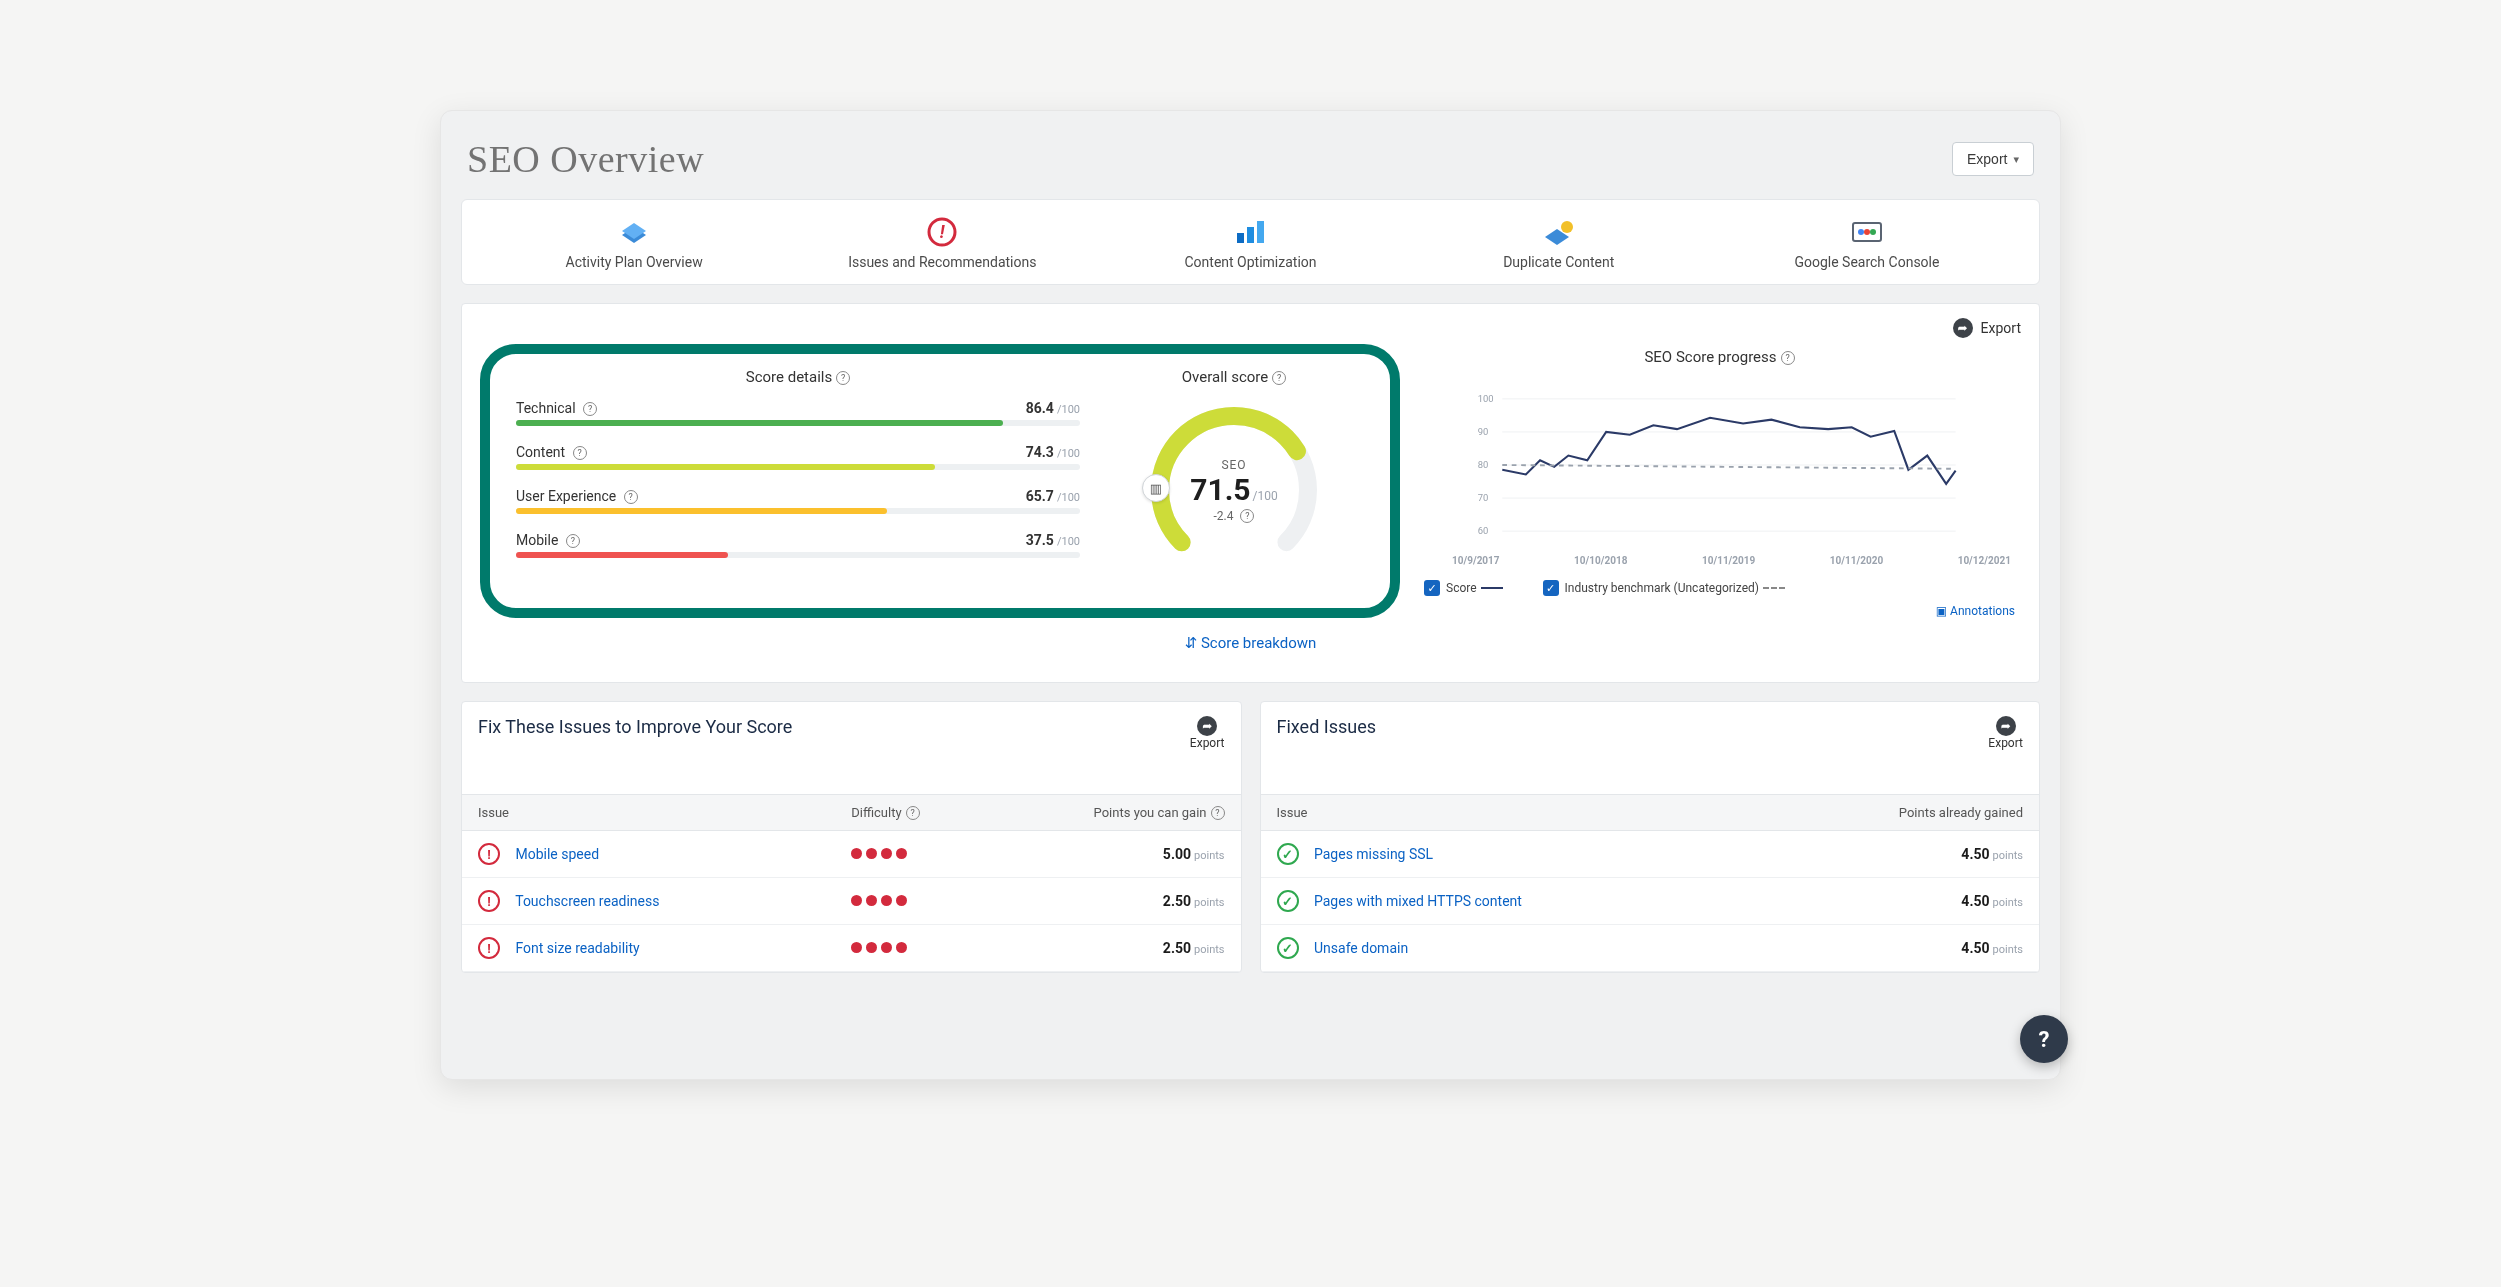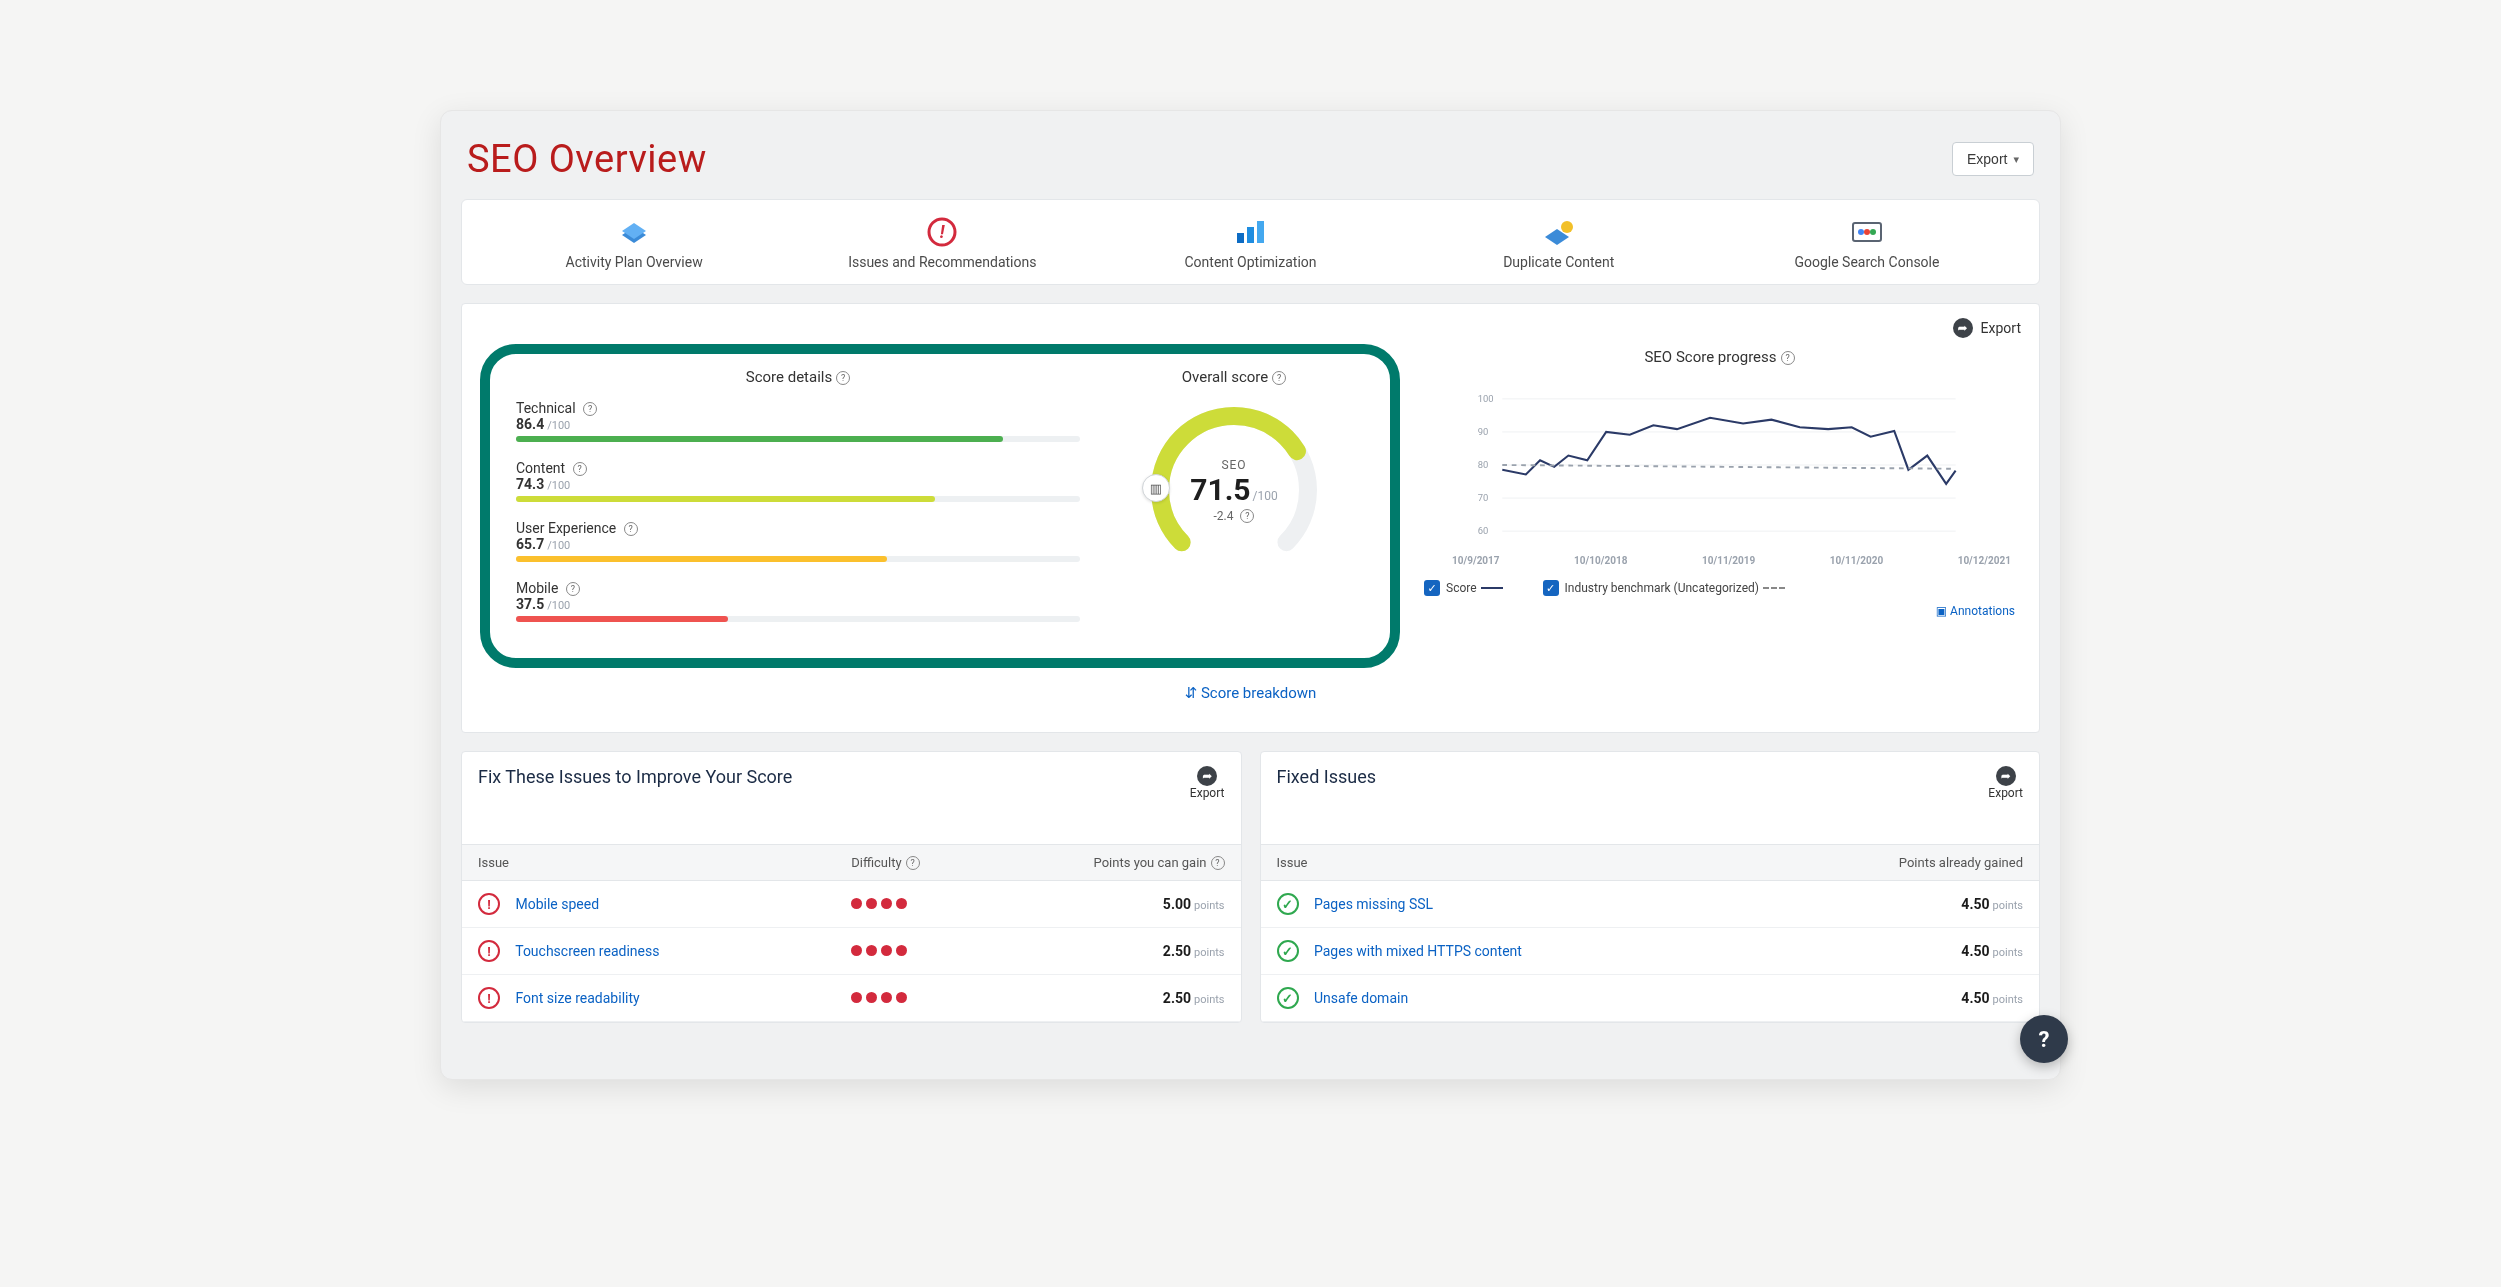--- a/index.html
+++ b/index.html
@@ -24,21 +24,21 @@
     box-shadow: 0 8px 30px rgba(0,0,0,0.10);
     padding: 20px 20px 0 20px;
     position: relative;
     min-height: 970px;
   }
   .title-row {
     display: flex; justify-content: space-between; align-items: center;
     padding: 6px 6px 18px 6px;
   }
   .page-title {
-    font-size: 38px; font-weight: 400; color: #b91c1c; letter-spacing: .5px;
+    font-size: 38px; font-weight: 400; color: #737373; letter-spacing: .5px; font-family: Liberation Serif, serif;
   }
   .btn {
     border: 1px solid #c9cfd4; background: #fff; padding: 8px 14px;
     border-radius: 4px; color: #3a3a3a; font-size: 14px; cursor: pointer;
     display: inline-flex; align-items: center; gap: 6px;
   }
   .btn .chev { font-size: 11px; color: #666; }
   
   .tabs {
     background: #fff; border: 1px solid #e3e6e9; border-radius: 6px;
@@ -66,21 +66,21 @@
     padding: 10px 26px 18px 26px;
     display:flex; gap:24px;
   }
   .score-details { flex: 1; }
   .block-h {
     text-align:center; font-size:15px; color:#333; margin: 4px 0 14px;
   }
   .help { display:inline-block; width:14px; height:14px; border:1px solid #888; border-radius:50%;
           font-size:9px; color:#666; text-align:center; line-height:12px; margin-left:4px; vertical-align:1px;}
   .bar-row { margin-bottom: 18px; }
-  .bar-top { display:flex; justify-content:space-between; font-size:14px; color:#333; margin-bottom:4px;flex-direction:column;}
+  .bar-top { display:flex; justify-content:space-between; font-size:14px; color:#333; margin-bottom:4px;}
   .bar-top .max { color:#9aa2ad; font-size:11px; margin-left:3px;}
   .bar-track { height:6px; background:#edf0f2; border-radius:3px; position:relative; }
   .bar-fill { height:100%; border-radius:3px; }
   .overall-wrap { flex: 0 0 260px; text-align:center; position:relative; }
   .donut { position:relative; width:180px; height:180px; margin: 10px auto 0; }
   .donut svg { transform: rotate(-225deg); }
   .donut-center {
     position:absolute; inset:0; display:flex; flex-direction:column; align-items:center; justify-content:center;
   }
   .donut-center .lbl { font-size:12px; color:#666; letter-spacing:1px; }

